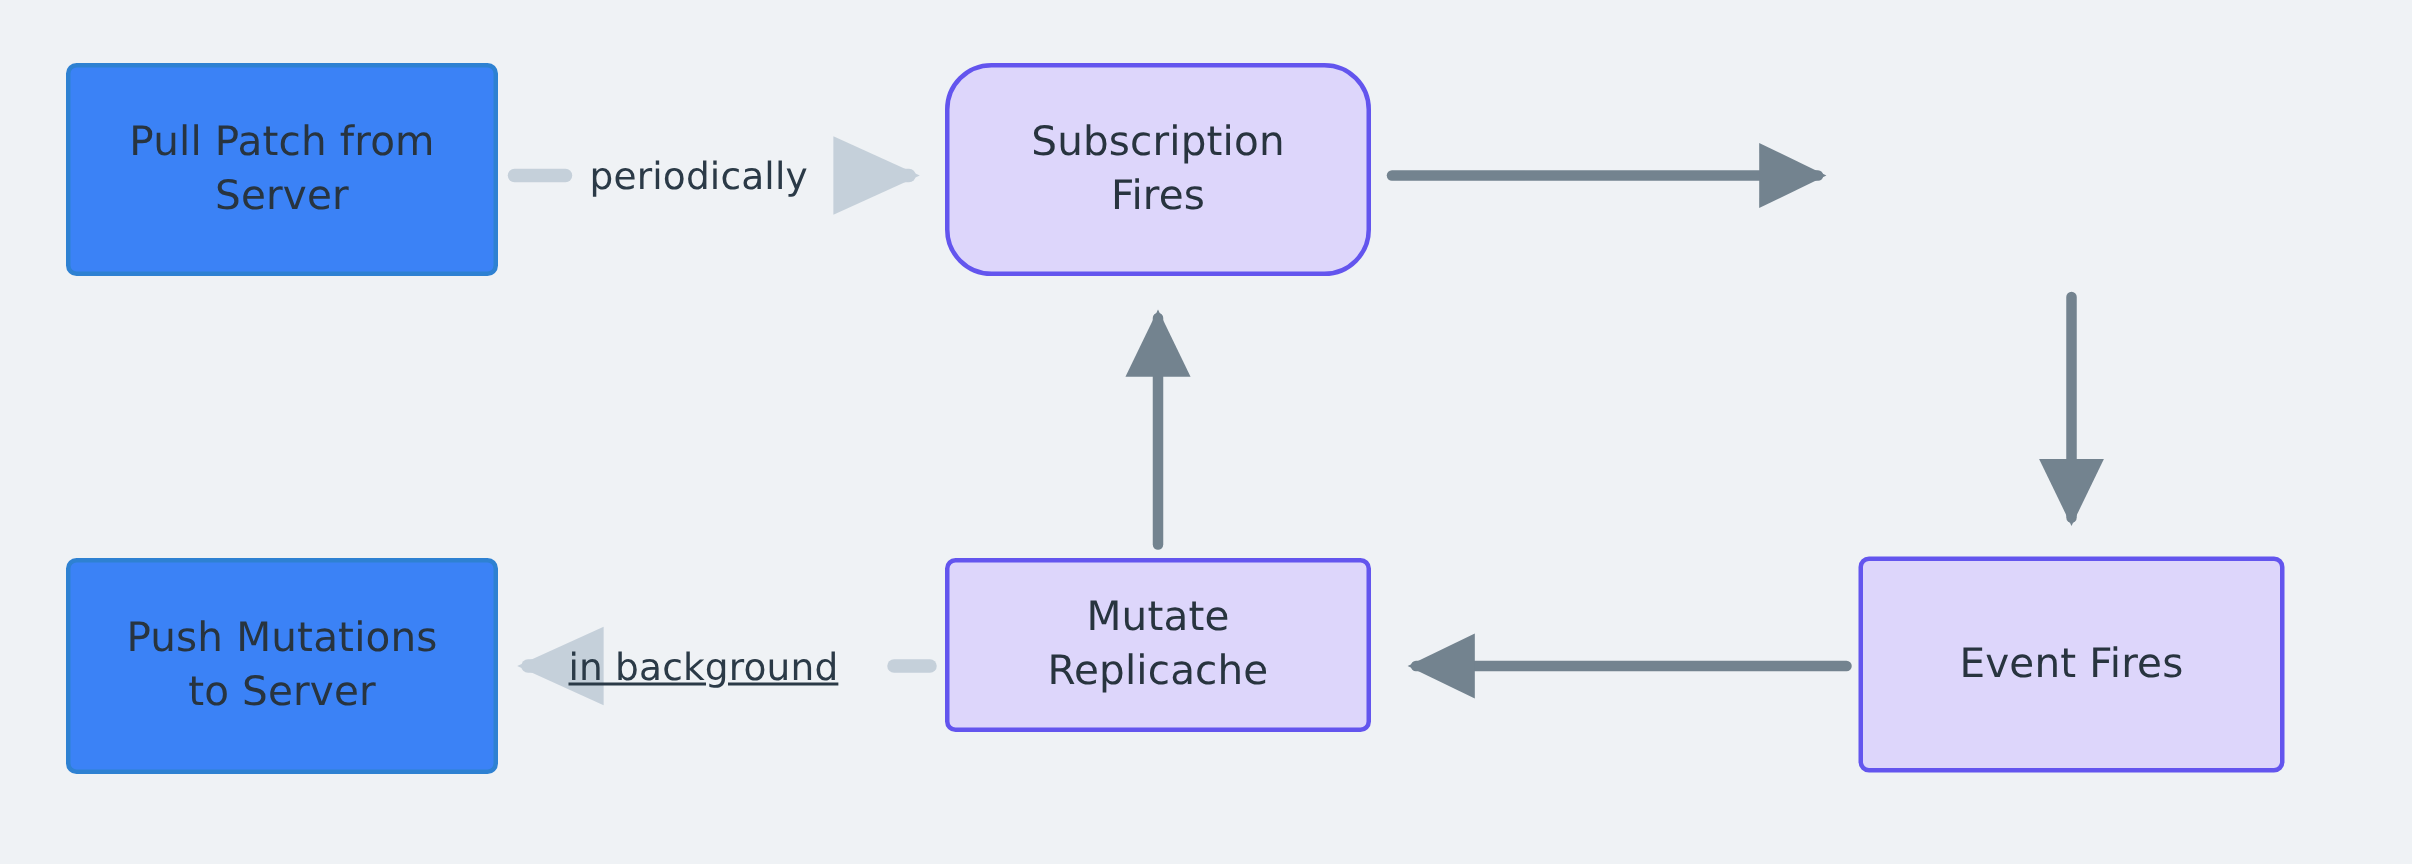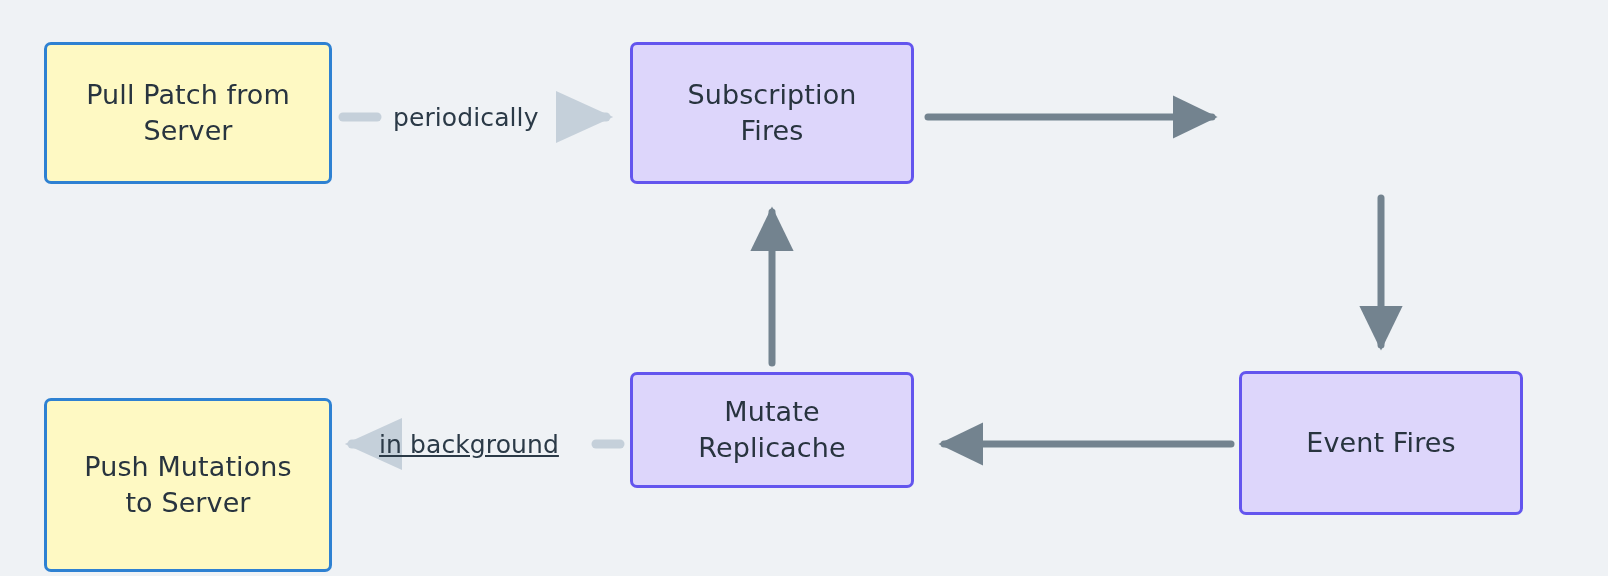--- a/index.html
+++ b/index.html
@@ -40,21 +40,21 @@
     letter-spacing: 0.1px;
     color: #28343f;
     z-index: 2;
   }
   .node-label {
     display: block;
     white-space: pre-line;
     padding: 0 12px;
   }
   .node-blue {
-    background: #fef9c3;
+    background: #3b82f6;
     border-color: #2e81d2;
   }
   .node-purple {
     background: #ddd6fb;
     border-color: #6355ee;
   }
   .edge-label {
     position: absolute;
     font-size: 25px;
     color: #2b3a47;
@@ -104,27 +104,27 @@
       <line x1="620" y1="444" x2="596" y2="444" stroke="#c5d0da" stroke-width="9" stroke-linecap="round"></line>
       <line x1="377" y1="444" x2="352" y2="444" stroke="#c5d0da" stroke-width="9" stroke-linecap="round" marker-end="url(#arrow-dim)"></line>
     </g>
   </svg>
 
   <div class="node node-blue" style="left:44px; top:42px; width:288px; height:142px;">
     <span class="node-label">Pull Patch from
 Server</span>
   </div>
 
-  <div class="node node-purple" style="left:630px; top:42px; width:284px; height:142px;">
+  <div class="node node-purple" style="left:630px; top:42px; width:284px; height:142px;border-radius:31px;">
     <span class="node-label">Subscription
 Fires</span>
   </div>
 
 
-  <div class="node node-blue" style="left:44px; top:372px; width:288px; height:174px;margin-top:26px;">
+  <div class="node node-blue" style="left:44px; top:372px; width:288px; height:144px;">
     <span class="node-label">Push Mutations
 to Server</span>
   </div>
 
   <div class="node node-purple" style="left:630px; top:372px; width:284px; height:116px;">
     <span class="node-label">Mutate
 Replicache</span>
   </div>
 
   <div class="node node-purple" style="left:1239px; top:371px; width:284px; height:144px;">

